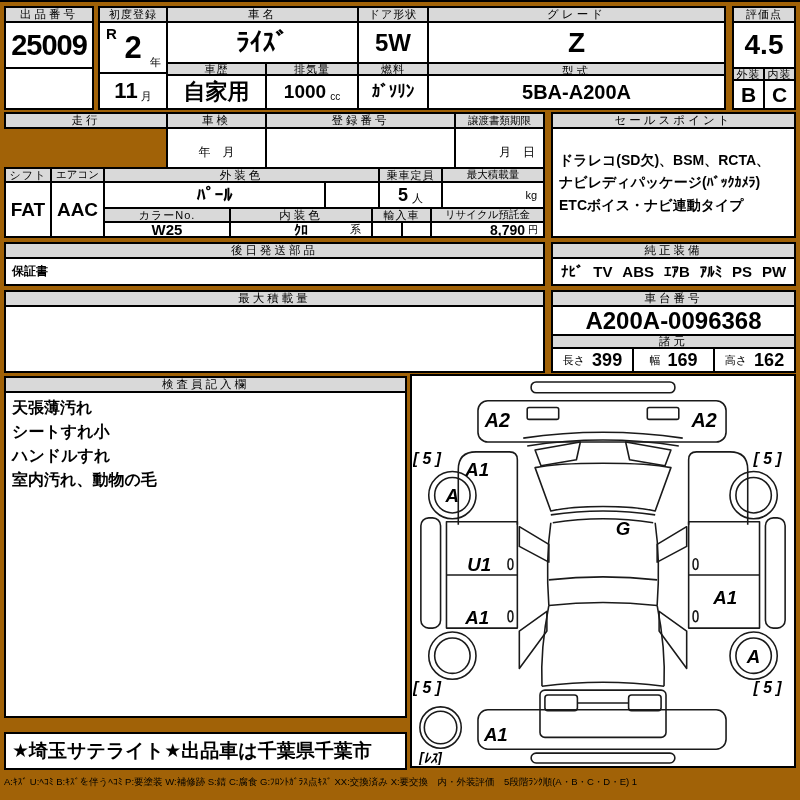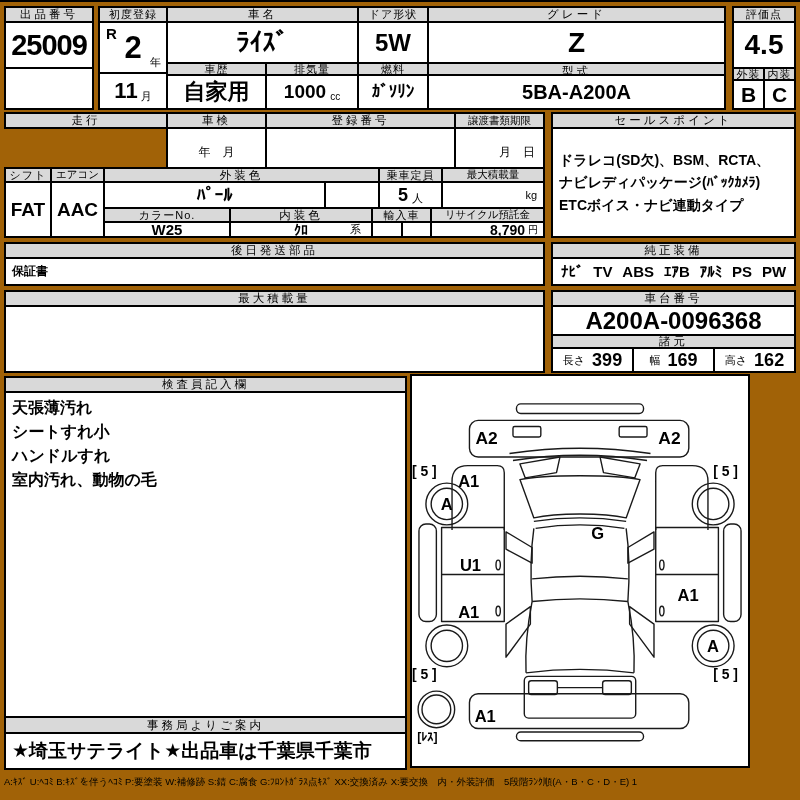--- a/index.html
+++ b/index.html
@@ -142,24 +142,23 @@
     <span style="font-size:11px;">高さ</span>
     <span class="v" style="font-size:18px;">162</span>
   </div>
 
   <div class="c h" style="left:4px;top:376px;width:403px;height:17px;">検査員記入欄</div>
   <div class="c v pre" style="left:4px;top:391px;width:403px;height:327px;font-size:16px;line-height:1.5;align-items:flex-start;justify-content:flex-start;padding:3px 6px;text-align:left;">天張薄汚れ
 シートすれ小
 ハンドルすれ
 室内汚れ、動物の毛</div>
 
-  <div class="c h" style="left:4px;top:716px;width:403px;height:18px;">事務局よりご案内</div>
   <div class="c v left" style="left:4px;top:732px;width:403px;height:38px;font-size:19px;padding-left:6px;">★埼玉サテライト★出品車は千葉県千葉市</div>
 
-  <div class="c" style="left:410px;top:374px;width:340px;height:394px;">
+  <div class="c" style="left:410px;top:374px;width:386px;height:394px;font-style:italic;">
     <svg width="380" height="388" viewBox="0 0 386 394">
       <g fill="none" stroke="#1a1a1a" stroke-width="1.6" stroke-linejoin="round">
         <rect x="120" y="5" width="146" height="11" rx="5"></rect>
         <rect x="66" y="24" width="252" height="42" rx="10"></rect>
         <rect x="116" y="31" width="32" height="12" rx="2"></rect>
         <rect x="238" y="31" width="32" height="12" rx="2"></rect>
         <path d="M112,62 Q193,50 274,62"></path>
         <path d="M116,70 Q193,58 270,70"></path>
         <polygon points="124,74 170,66 166,84 130,90"></polygon>
         <polygon points="262,74 216,66 220,84 256,90"></polygon>

